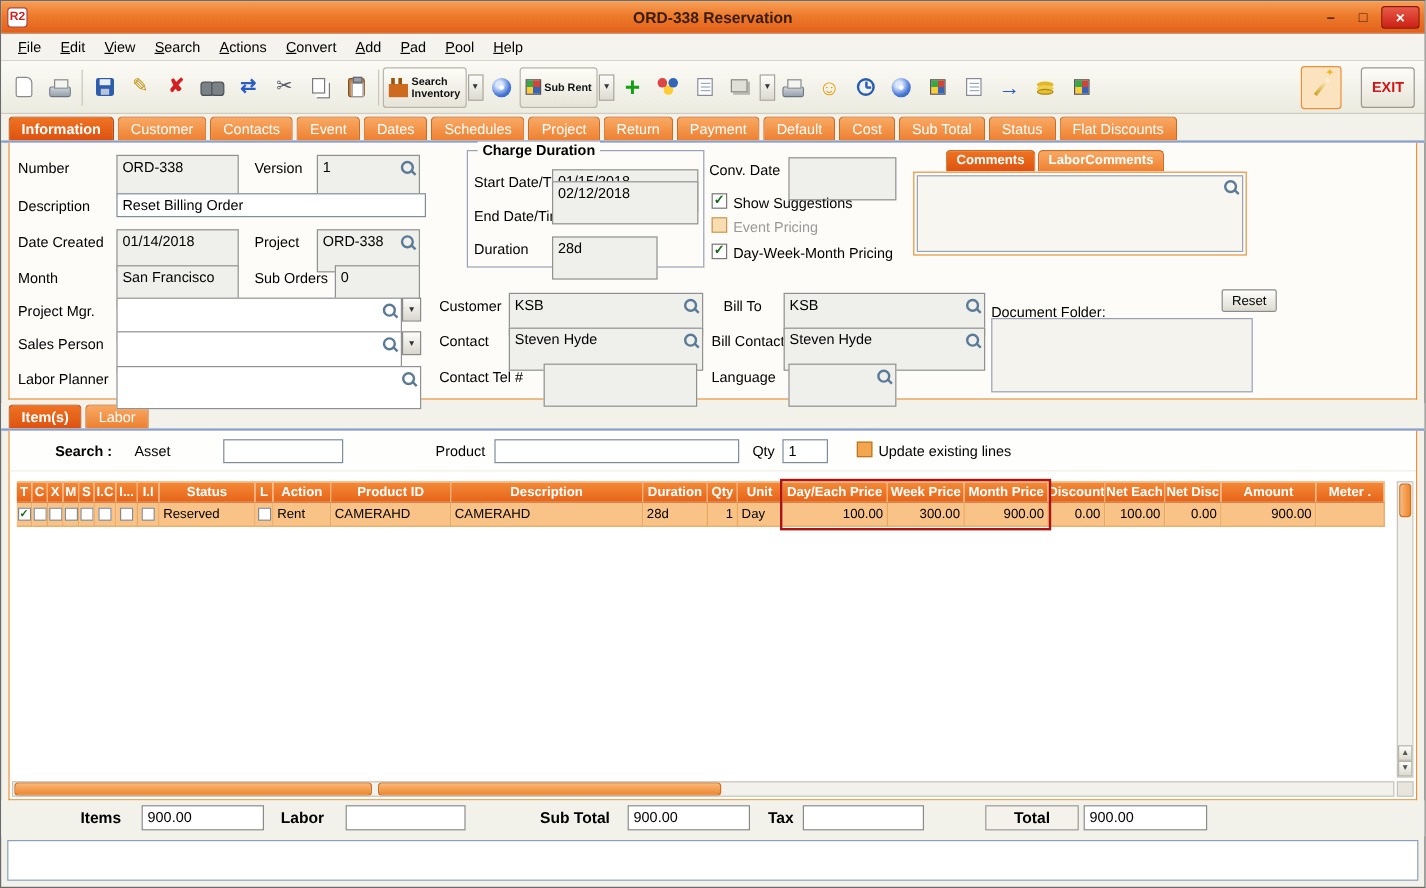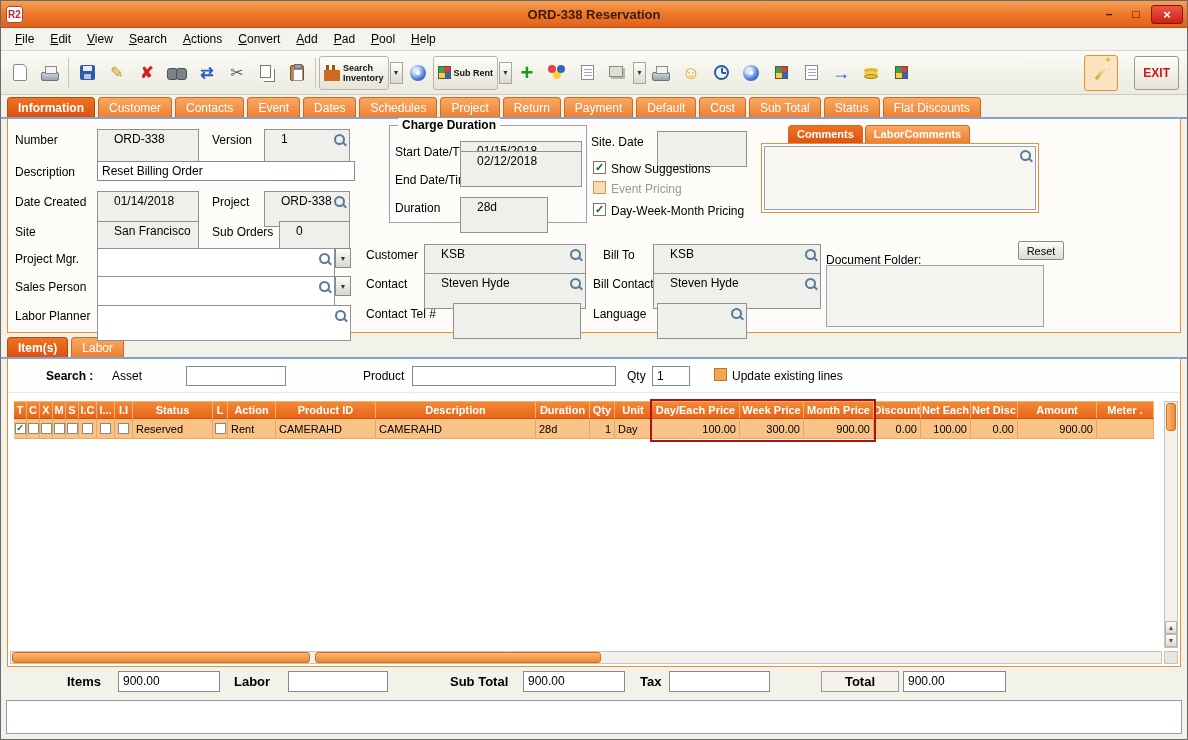--- a/index.html
+++ b/index.html
@@ -69,21 +69,21 @@
   .main-tabs { height:24px; flex:0 0 24px; }
   .tab { height:20px; padding:3px 10px 0; font-size:12px; color:#fff; background:linear-gradient(#f8a964,#ee8030); border:1px solid #d06a20; border-bottom:none; border-radius:4px 4px 0 0; white-space:nowrap; }
   .tab.sel { background:linear-gradient(#ef7322,#dd5210); font-weight:bold; border-color:#b84a10; }
   .item-tabs { height:23px; flex:0 0 23px; margin-top:3px; }
 
   
   .form-panel { flex:0 0 214px; height:214px; margin:0 6px; background:#fdfcf8; border:1px solid #e8913a; border-top:none; position:relative; }
   .lbl { position:absolute; font-size:12px; white-space:nowrap; }
   .lbl.dim { color:#999; }
   .b { font-weight:bold; }
-  .fld { position:absolute; height:36px; background:#efefec; border:1px solid #919191; font-size:12px; padding:2px 16px 0 16px; overflow:hidden; white-space:nowrap; }
+  .fld { position:absolute; height:36px; background:#efefec; border:1px solid #919191; font-size:12px; padding:2px 16px 0 4px; overflow:hidden; white-space:nowrap; }
   .fld.nomag { padding-right:4px; }
   .fld.white { background:#fff; }
   .inp { position:absolute; height:20px; background:#fff; border:1px solid #7f8c9a; font-size:12px; padding:0 4px; font-family:inherit; }
   .mag { position:absolute; right:3px; top:3px; width:13px; height:13px; }
   .mag::before { content:""; position:absolute; left:1px; top:1px; width:7px; height:7px; border:2px solid #5a7a96; border-radius:50%; }
   .mag::after { content:""; position:absolute; left:9px; top:10px; width:5px; height:2px; background:#5a7a96; transform:rotate(45deg); }
   .ddb { position:absolute; width:16px; height:20px; border:1px solid #8a8a8a; background:linear-gradient(#fdfdfb,#d8d6cc); display:flex; align-items:center; justify-content:center; font-size:7px; color:#333; }
   .grp { position:absolute; border:1px solid #98a2b4; }
   .grp-title { position:absolute; top:-8px; left:8px; background:#fdfcf8; padding:0 4px; font-weight:bold; font-size:12px; white-space:nowrap; }
   .cb { position:absolute; width:13px; height:13px; background:#fff; border:1px solid #777; display:flex; align-items:center; justify-content:center; font-size:11px; line-height:1; color:#15691a; font-weight:bold; }
@@ -279,21 +279,21 @@
     <div class="fld" style="left:256px;top:10px;width:86px;"><span>1</span><span class="mag"></span></div>
 
     <span class="lbl" style="left:7px;top:46px;">Description</span>
     <input class="inp" style="left: 89px; top: 42px; width: 258px;" value="Reset Billing Order">
 
     <span class="lbl" style="left:7px;top:76px;">Date Created</span>
     <div class="fld nomag" style="left:89px;top:72px;width:102px;">01/14/2018</div>
     <span class="lbl" style="left:204px;top:76px;">Project</span>
     <div class="fld" style="left:256px;top:72px;width:86px;"><span>ORD-338</span><span class="mag"></span></div>
 
-    <span class="lbl" style="left:7px;top:106px;">Site</span>
+    <span class="lbl" style="left:7px;top:106px;">Month</span>
     <div class="fld nomag" style="left:89px;top:102px;width:102px;">San Francisco</div>
     <span class="lbl" style="left:204px;top:106px;">Sub Orders</span>
     <div class="fld nomag" style="left:271px;top:102px;width:71px;">0</div>
 
     <span class="lbl" style="left:7px;top:133px;">Project Mgr.</span>
     <div class="fld white" style="left:89px;top:129px;width:238px;"><span></span><span class="mag"></span></div>
     <div class="ddb" style="left:327px;top:129px;">▼</div>
 
     <span class="lbl" style="left:7px;top:161px;">Sales Person</span>
     <div class="fld white" style="left:89px;top:157px;width:238px;"><span></span><span class="mag"></span></div>
@@ -305,21 +305,21 @@
     <div class="grp" style="left:381px;top:6px;width:198px;height:98px;">
       <span class="grp-title">Charge Duration</span>
     </div>
     <span class="lbl" style="left:387px;top:26px;">Start Date/Time</span>
     <div class="fld nomag" style="left:452px;top:22px;width:122px;">01/15/2018</div>
     <span class="lbl" style="left:387px;top:54px;">End Date/Time</span>
     <div class="fld nomag" style="left:452px;top:32px;width:122px;">02/12/2018</div>
     <span class="lbl" style="left:387px;top:82px;">Duration</span>
     <div class="fld nomag" style="left:452px;top:78px;width:88px;">28d</div>
 
-    <span class="lbl" style="left:583px;top:16px;">Site. Date</span>
+    <span class="lbl" style="left:583px;top:16px;">Conv. Date</span>
     <div class="fld nomag" style="left:649px;top:12px;width:90px;"></div>
 
     <span class="cb" style="left:585px;top:42px;">✓</span>
     <span class="lbl" style="left:603px;top:43px;">Show Suggestions</span>
     <span class="cb dis" style="left:585px;top:62px;"></span>
     <span class="lbl dim" style="left:603px;top:63px;">Event Pricing</span>
     <span class="cb" style="left:585px;top:84px;">✓</span>
     <span class="lbl" style="left:603px;top:85px;">Day-Week-Month Pricing</span>
 
     <div class="mini-tabs" style="left:753px;top:6px;">

